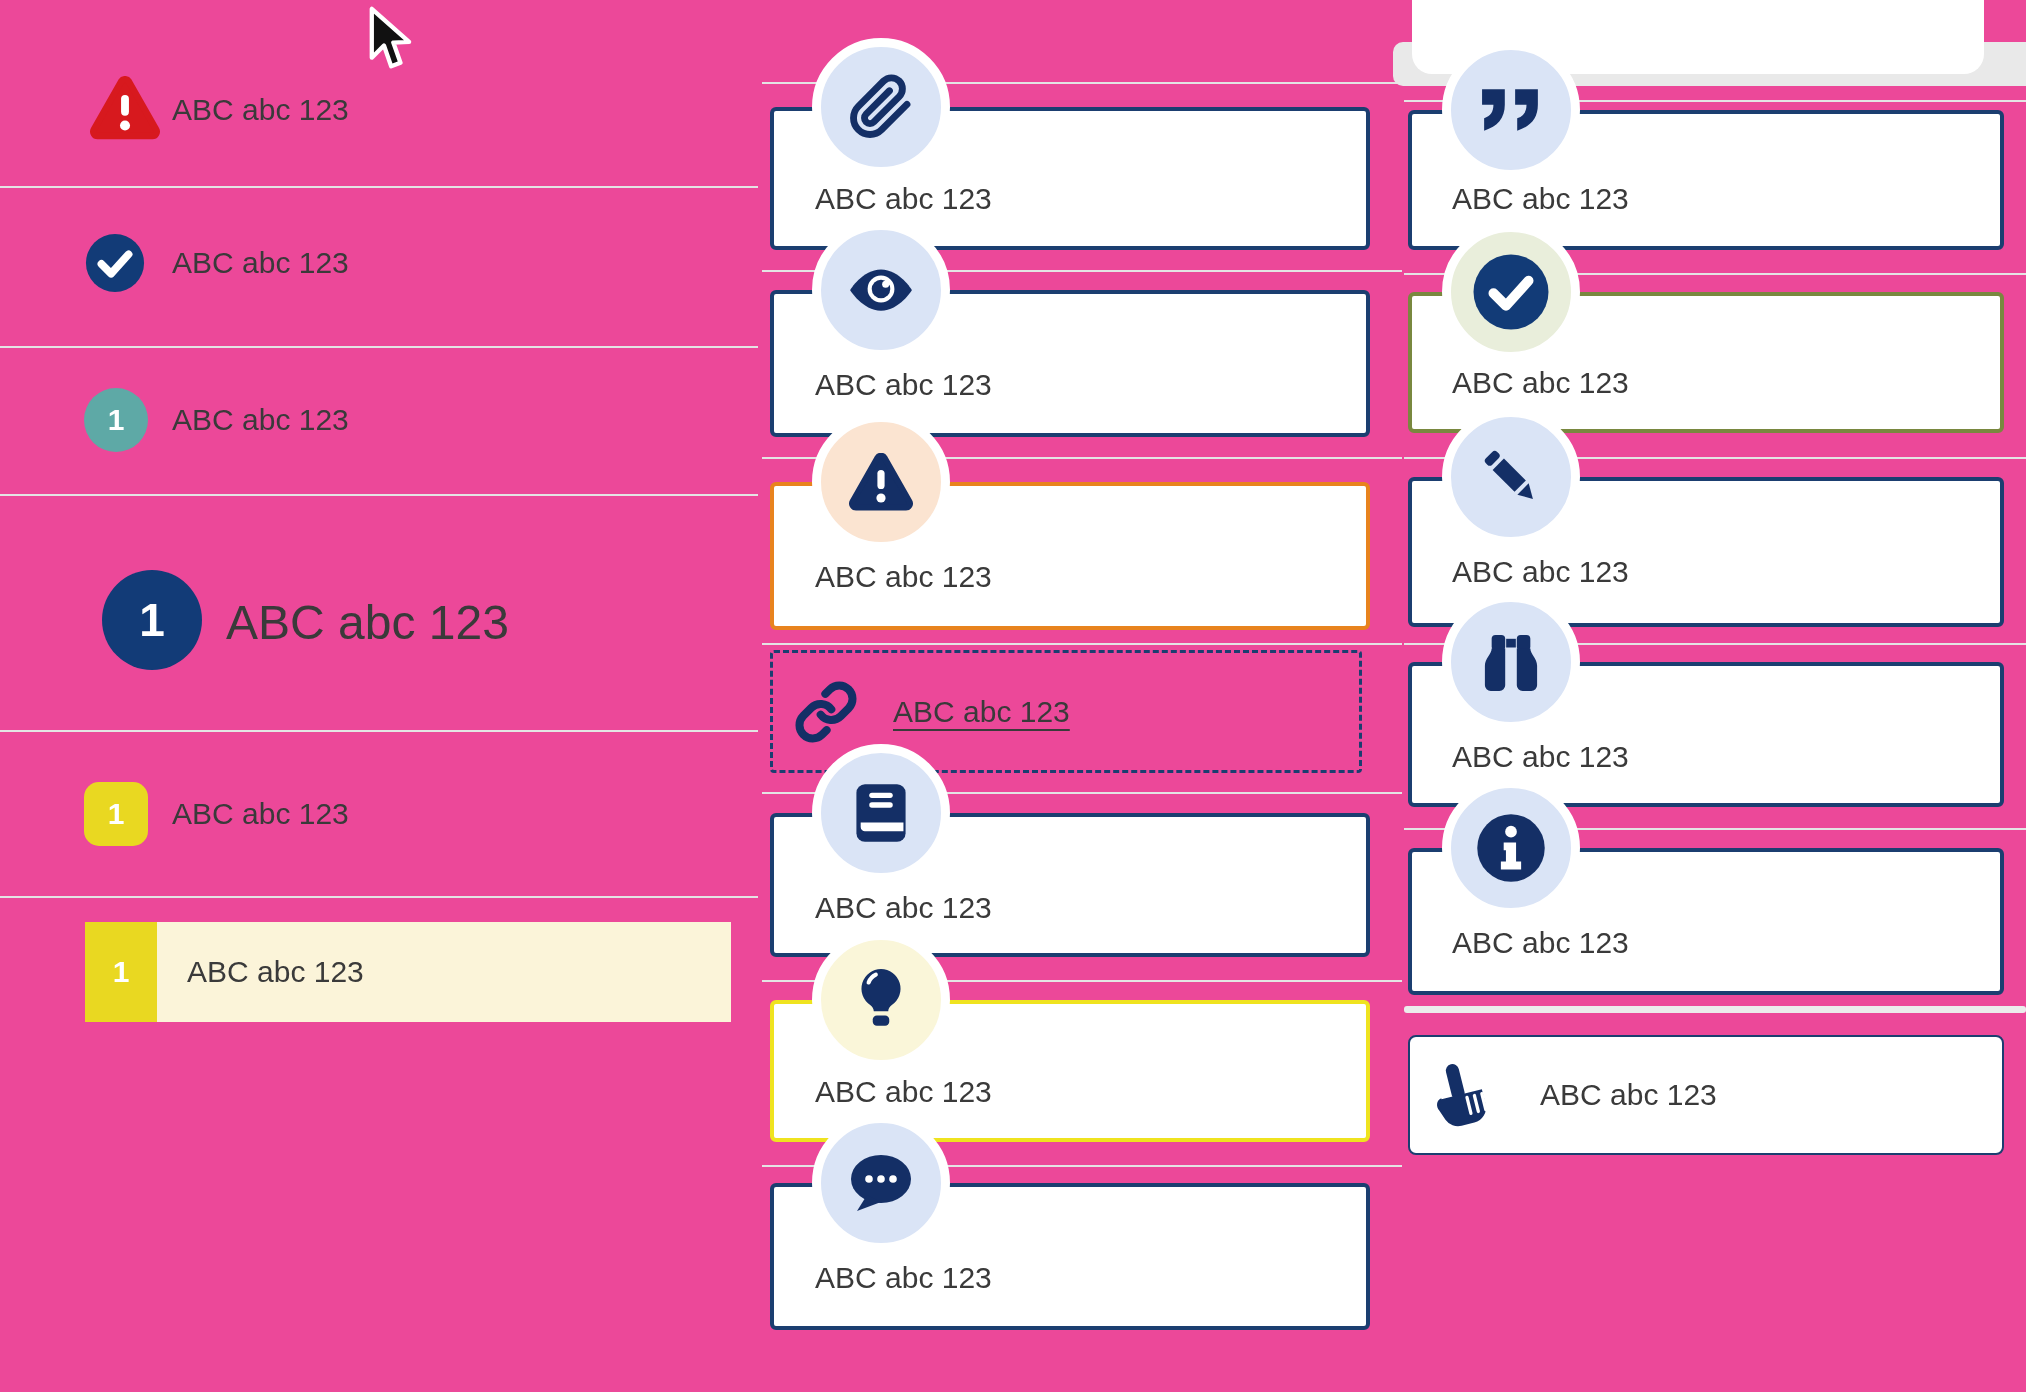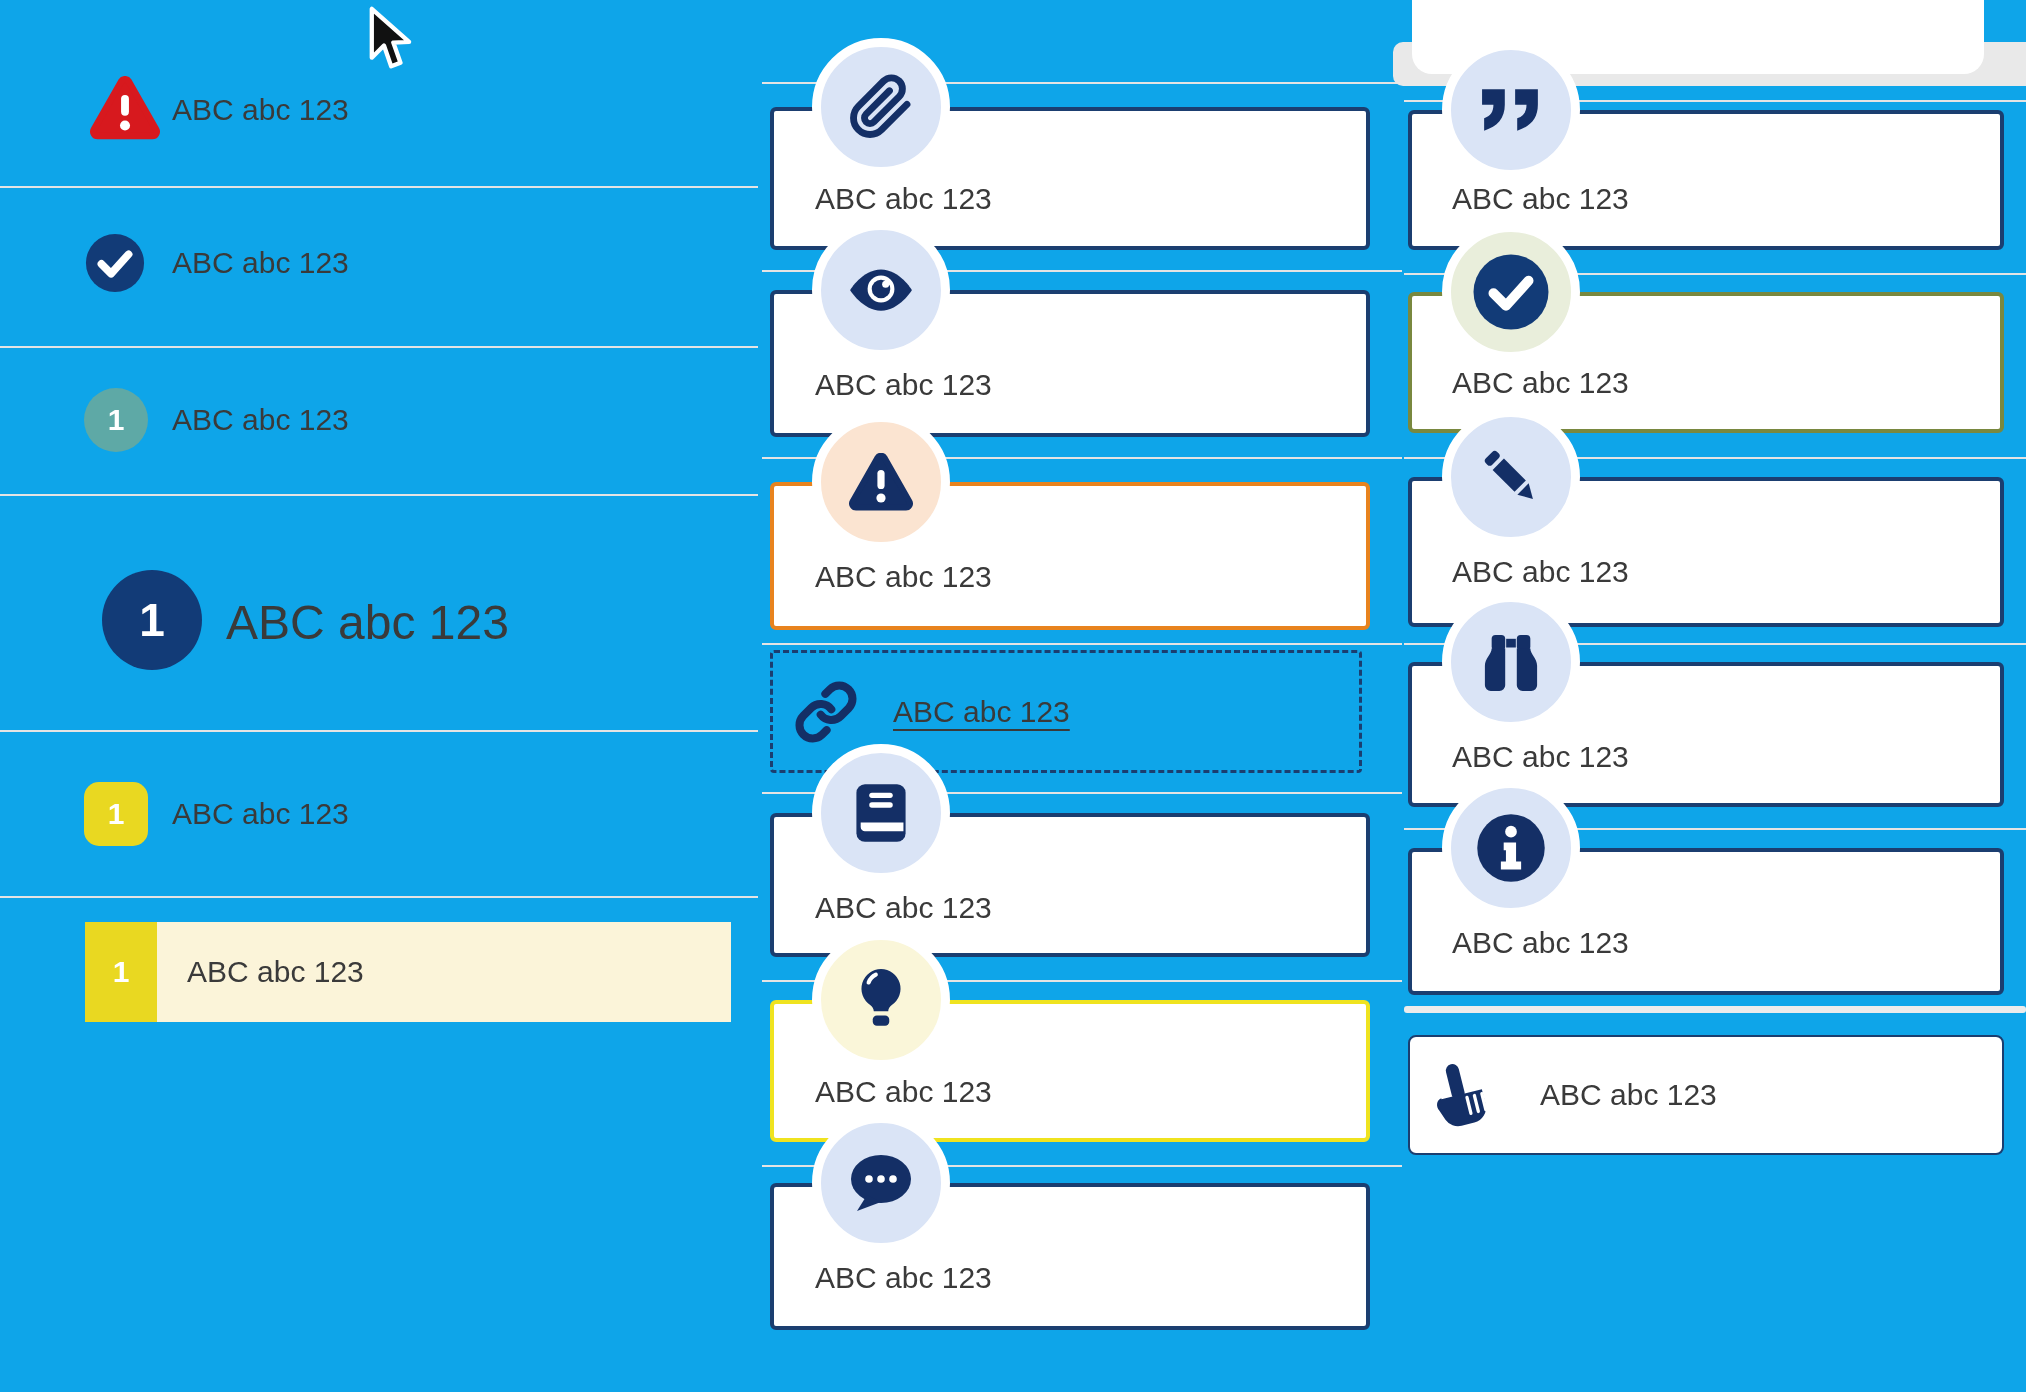--- a/index.html
+++ b/index.html
@@ -1,16 +1,16 @@
 <!DOCTYPE html>
 <html><head>
 <meta charset="utf-8">
 <style>
   html,body{margin:0;padding:0;background:#fff;}
-  .canvas{position:relative;width:2026px;height:1392px;background:#0ea5e9;overflow:hidden;
+  .canvas{position:relative;width:2026px;height:1392px;background:#ec4899;overflow:hidden;
           font-family:"Liberation Sans","DejaVu Sans",sans-serif;color:#3a3a3a;}
   .divider{position:absolute;height:2px;background:#e4e4e4;z-index:1;}
   .divider-thick{position:absolute;height:7px;background:#ececec;border-radius:3px;z-index:1;}
 
   
   .list-label{position:absolute;font-size:30px;transform:translateY(-50%);white-space:nowrap;z-index:4;}
   .list-label.big{font-size:48px;}
   .num-badge{position:absolute;display:flex;align-items:center;justify-content:center;
              color:#fff;font-weight:bold;z-index:3;}
   .teal-circle{width:64px;height:64px;border-radius:50%;background:#5ea9a6;font-size:30px;}

